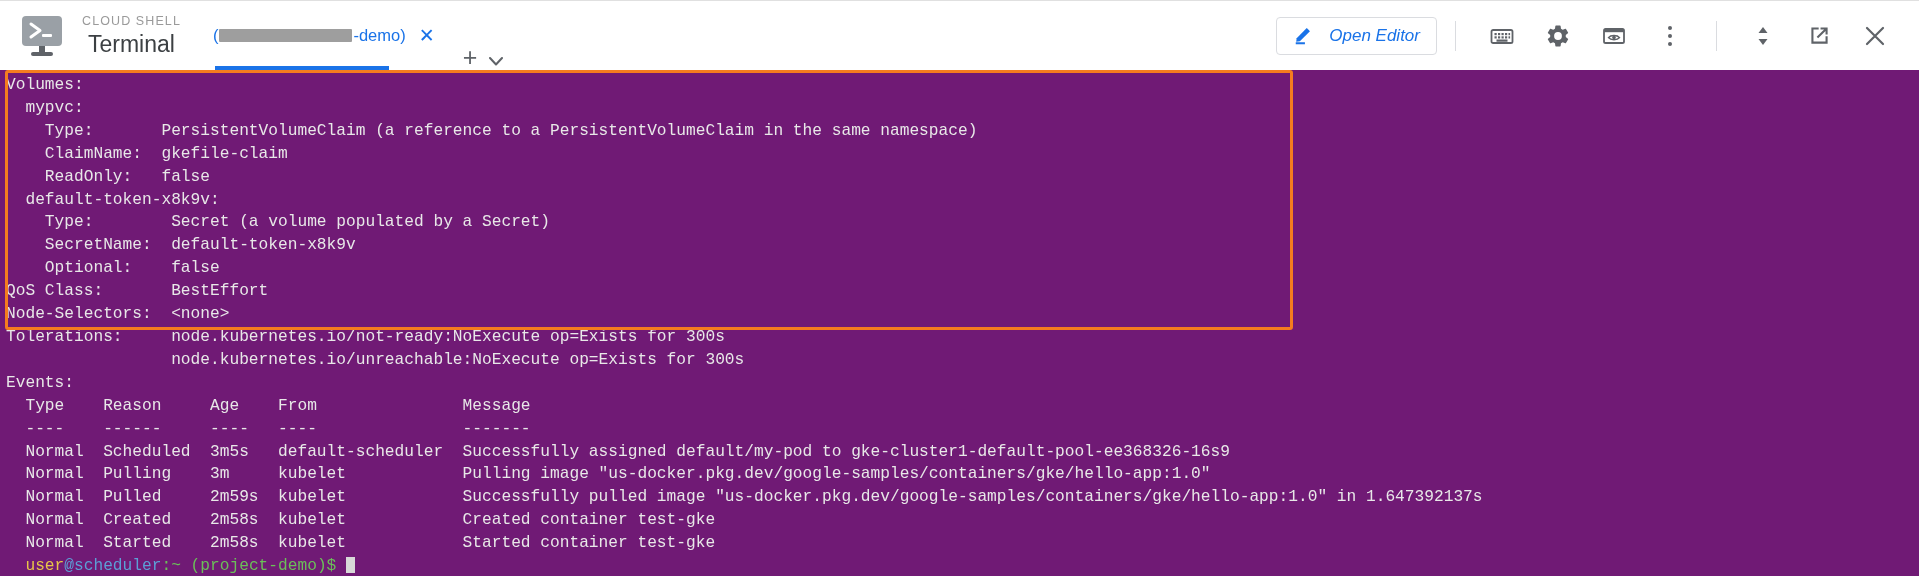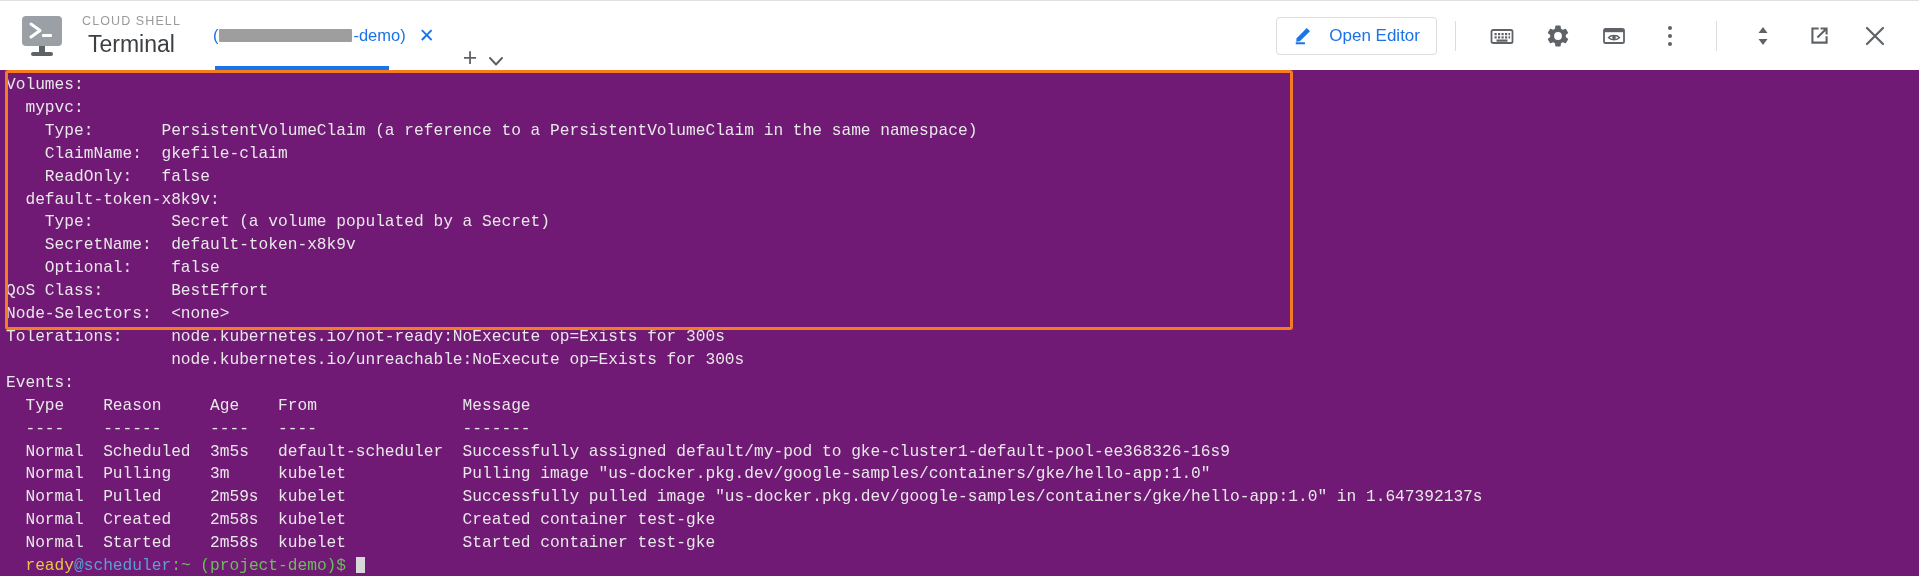--- a/index.html
+++ b/index.html
@@ -35,21 +35,21 @@
               border-radius:1px; margin:0 1px; vertical-align:middle; }
   .tab-close { margin-left:13px; color:#1a73e8; font-size:19px; line-height:1; cursor:pointer; }
   .tab-underline { position:absolute; left:6px; bottom:0; width:174px; height:4px; background:#1a73e8; }
 
   .add-tab { margin-left:20px; font-size:25px; color:#5f6368; cursor:pointer; line-height:1; }
   .add-caret { margin-left:12px; cursor:pointer; }
 
   .spacer { flex:1 1 auto; }
 
   .open-editor { display:flex; align-items:center; gap:14px; height:38px; padding:0 16px;
-                 border:1px solid #dadce0; border-radius:4px; background:#fff; cursor:pointer; }
+                 border:1px solid #dadce0; border-radius:4px; background:#fff; cursor:pointer;font-style:italic; }
   .open-editor .label { font-size:17px; color:#1a73e8; white-space:nowrap; }
 
   .vdiv { width:1px; height:30px; background:#dadce0; margin:0 18px; }
 
   .ico-btn { width:34px; height:34px; display:flex; align-items:center; justify-content:center;
              cursor:pointer; margin:0 11px; color:#5f6368; }
   .hdr-right { display:flex; align-items:center; margin-right:16px; }
 
   .dots { display:flex; flex-direction:column; gap:4px; align-items:center; }
   .dots i { width:4px; height:4px; border-radius:50%; background:#5f6368; display:block; }
@@ -210,17 +210,17 @@
 Tolerations:     node.kubernetes.io/not-ready:NoExecute op=Exists for 300s
                  node.kubernetes.io/unreachable:NoExecute op=Exists for 300s
 Events:
   Type    Reason     Age    From               Message
   ----    ------     ----   ----               -------
   Normal  Scheduled  3m5s   default-scheduler  Successfully assigned default/my-pod to gke-cluster1-default-pool-ee368326-16s9
   Normal  Pulling    3m     kubelet            Pulling image "us-docker.pkg.dev/google-samples/containers/gke/hello-app:1.0"
   Normal  Pulled     2m59s  kubelet            Successfully pulled image "us-docker.pkg.dev/google-samples/containers/gke/hello-app:1.0" in 1.647392137s
   Normal  Created    2m58s  kubelet            Created container test-gke
   Normal  Started    2m58s  kubelet            Started container test-gke
-  <span class="yel">ready</span><span class="blu">@scheduler</span><span class="grn">:~ (project-demo)$</span> <span class="cursor"></span></pre>
+  <span class="yel">user</span><span class="blu">@scheduler</span><span class="grn">:~ (project-demo)$</span> <span class="cursor"></span></pre>
     <div class="highlight-box" style="left: 5px; top: 0px; width: 1288px; height: 259.9px;"></div>
   </div>
 
 </div>
 
 </body></html>

